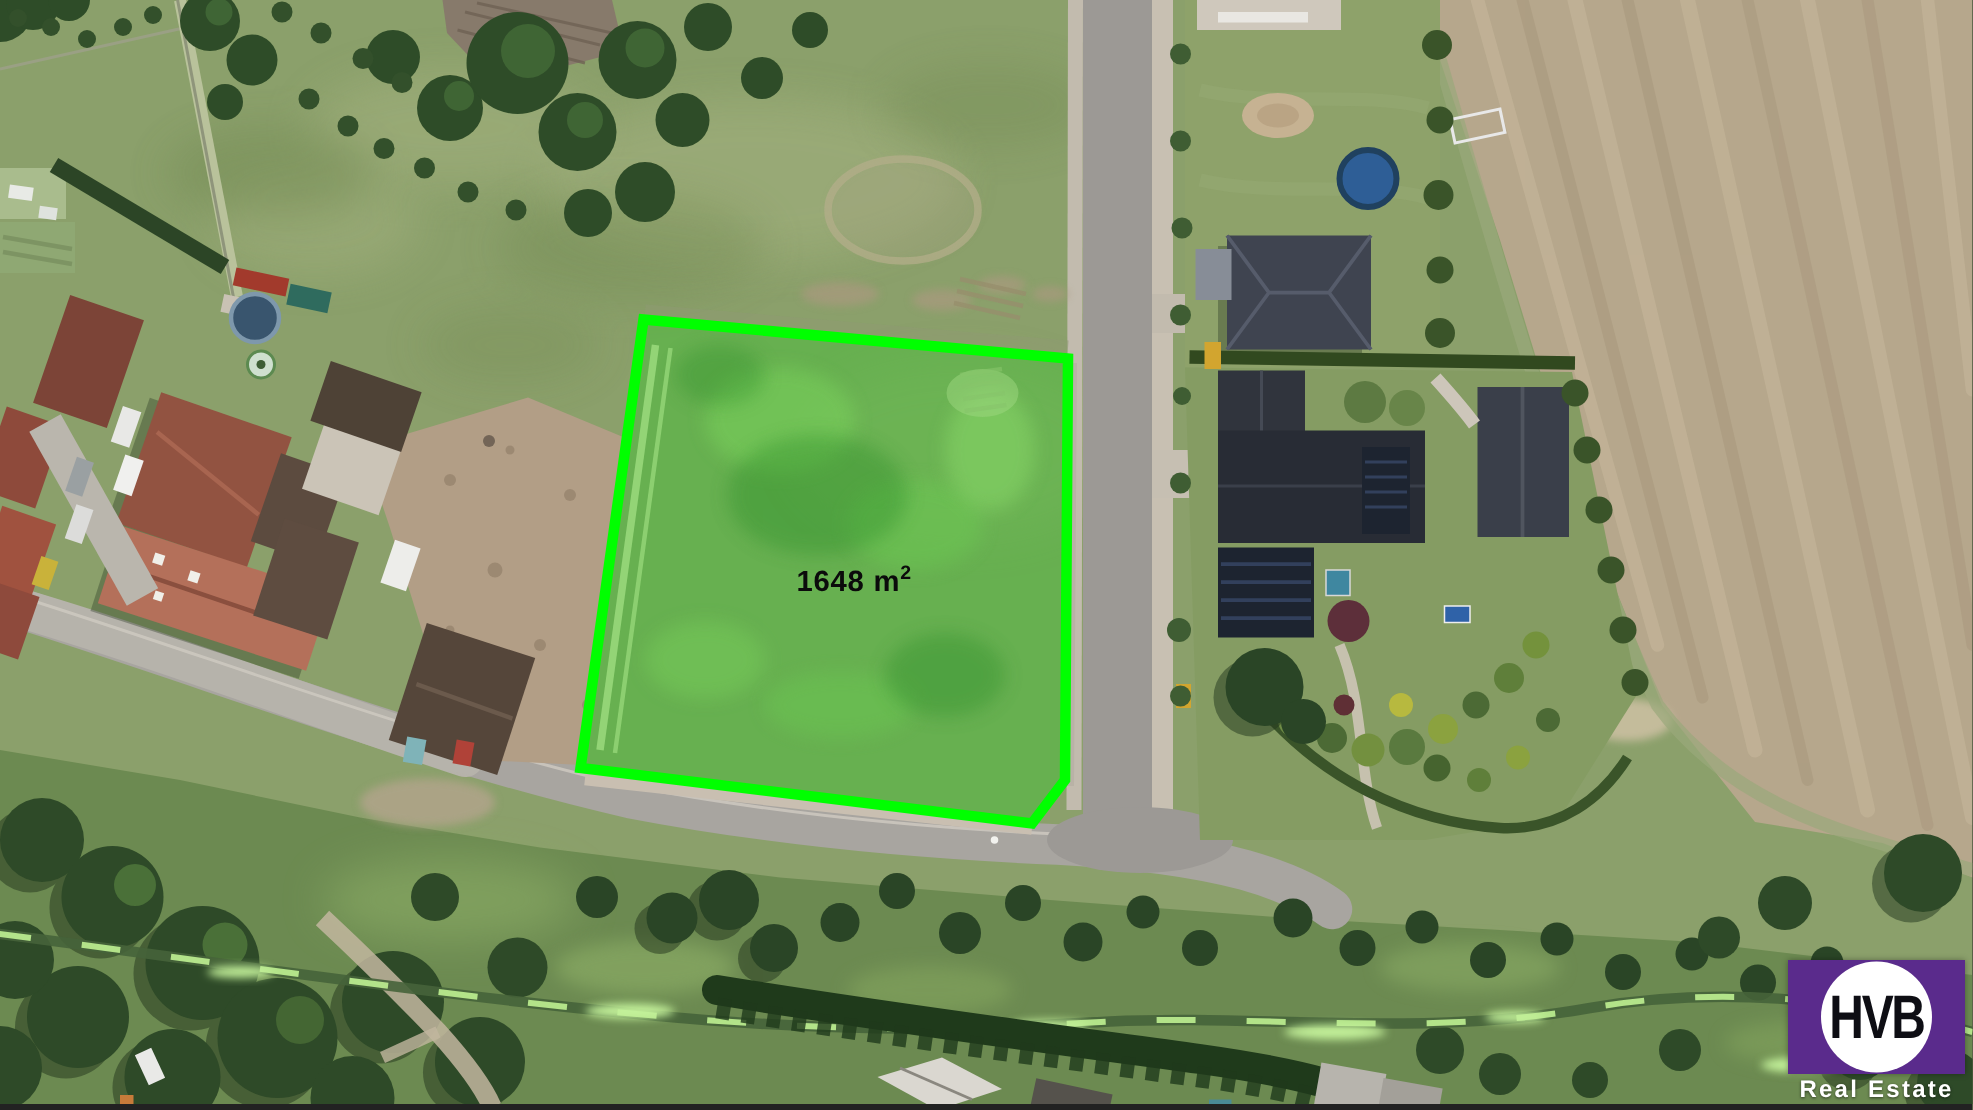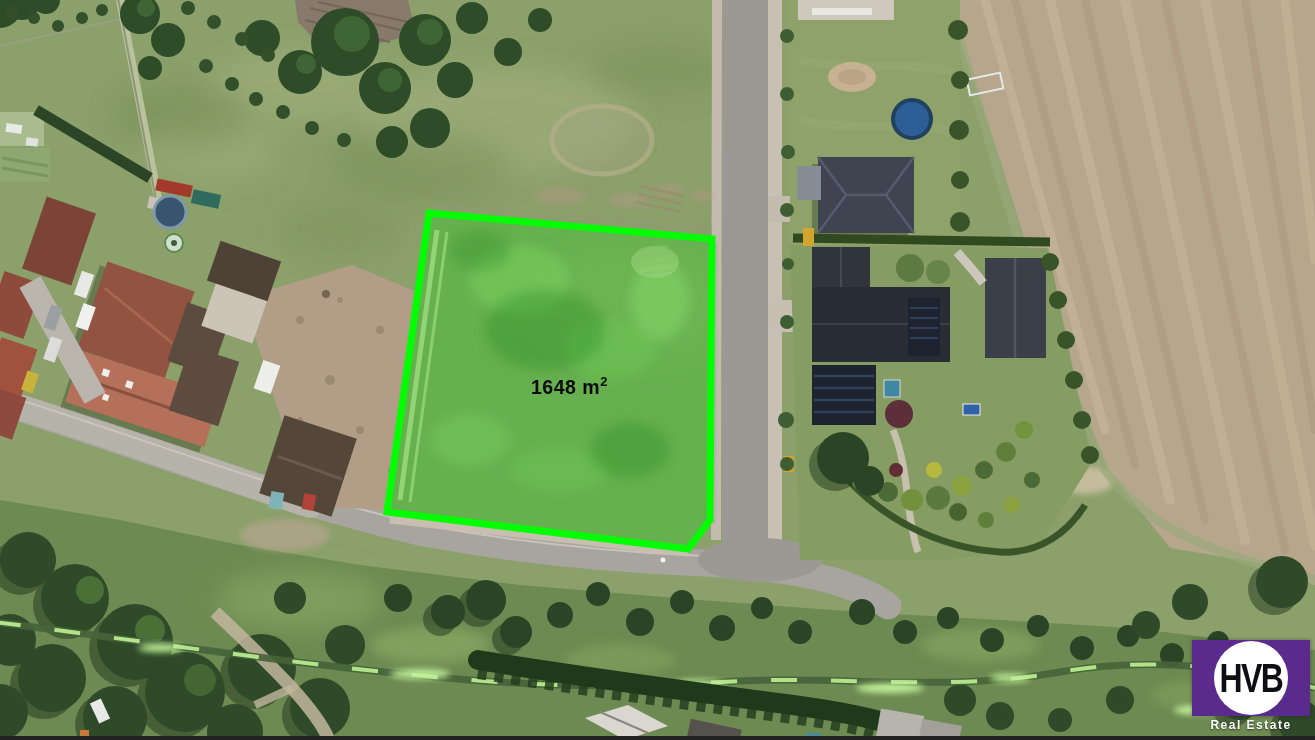--- a/index.html
+++ b/index.html
@@ -5,21 +5,21 @@
   html,body{margin:0;padding:0;background:#222;}
   .stage{position:relative;width:1315px;height:736px;overflow:hidden;background:#8ba06b;
          font-family:"Liberation Sans","DejaVu Sans",sans-serif;}
   .stage svg{position:absolute;left:0;top:0;display:block;}
   
   .logo{position:absolute;left:1192px;top:640px;width:118px;}
   .logo-square{position:relative;height:76px;overflow:hidden;box-shadow:0 0 4px rgba(0,0,0,.35);}
   .logo-circle{position:absolute;left:50%;top:50%;width:74px;height:74px;margin:-37px 0 0 -37px;border-radius:50%;}
   .logo-monogram{position:absolute;left:0;top:0;right:0;bottom:0;display:flex;align-items:center;justify-content:center;
                  font-weight:bold;font-size:41px;letter-spacing:-2px;transform:scaleX(.78);}
-  .logo-tagline{margin-top:2px;text-align:center;font-weight:bold;font-size:12px;letter-spacing:1.5px;
+  .logo-tagline{margin-top:2px;text-align:center;font-weight:bold;font-size:16px;letter-spacing:1.5px;
                 text-shadow:0 1px 2px rgba(0,0,0,.6);white-space:nowrap;}
 </style>
 </head>
 <body>
 
 <div class="stage">
 <svg width="1315" height="740" viewBox="0 0 1315 740">
   <defs>
     <filter id="b14" x="-60%" y="-60%" width="220%" height="220%">
           <feGaussianBlur stdDeviation="14"></feGaussianBlur>

